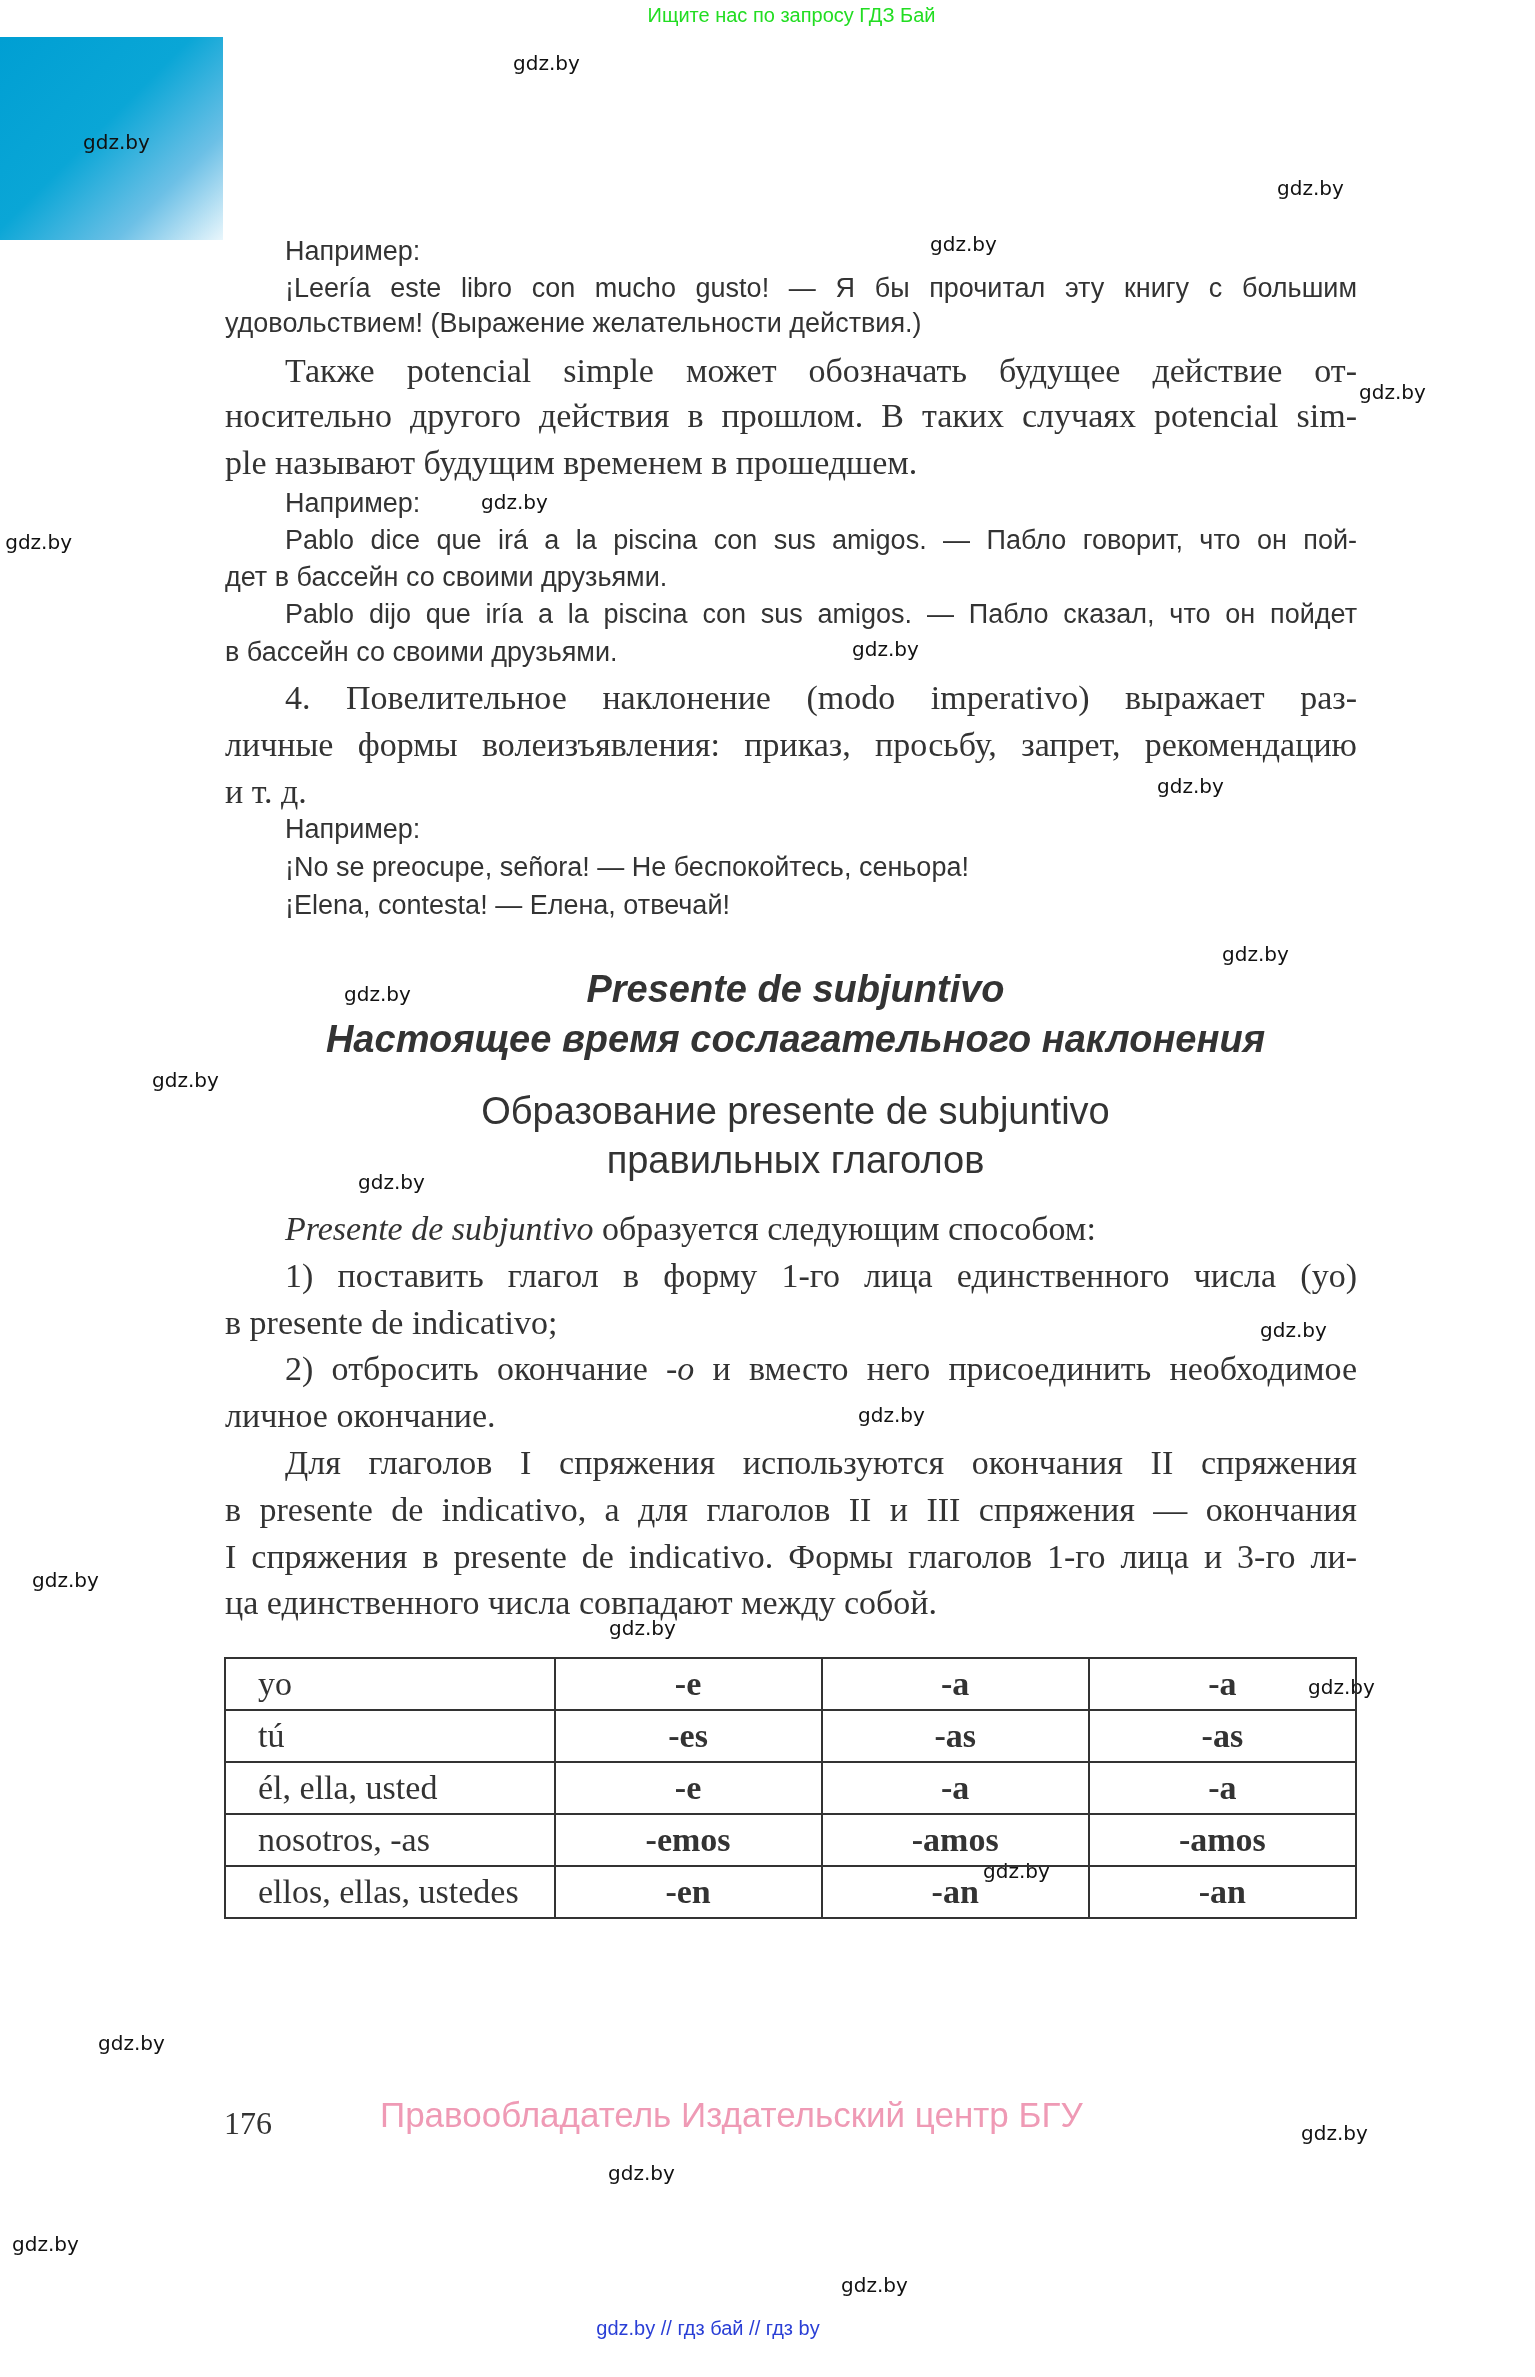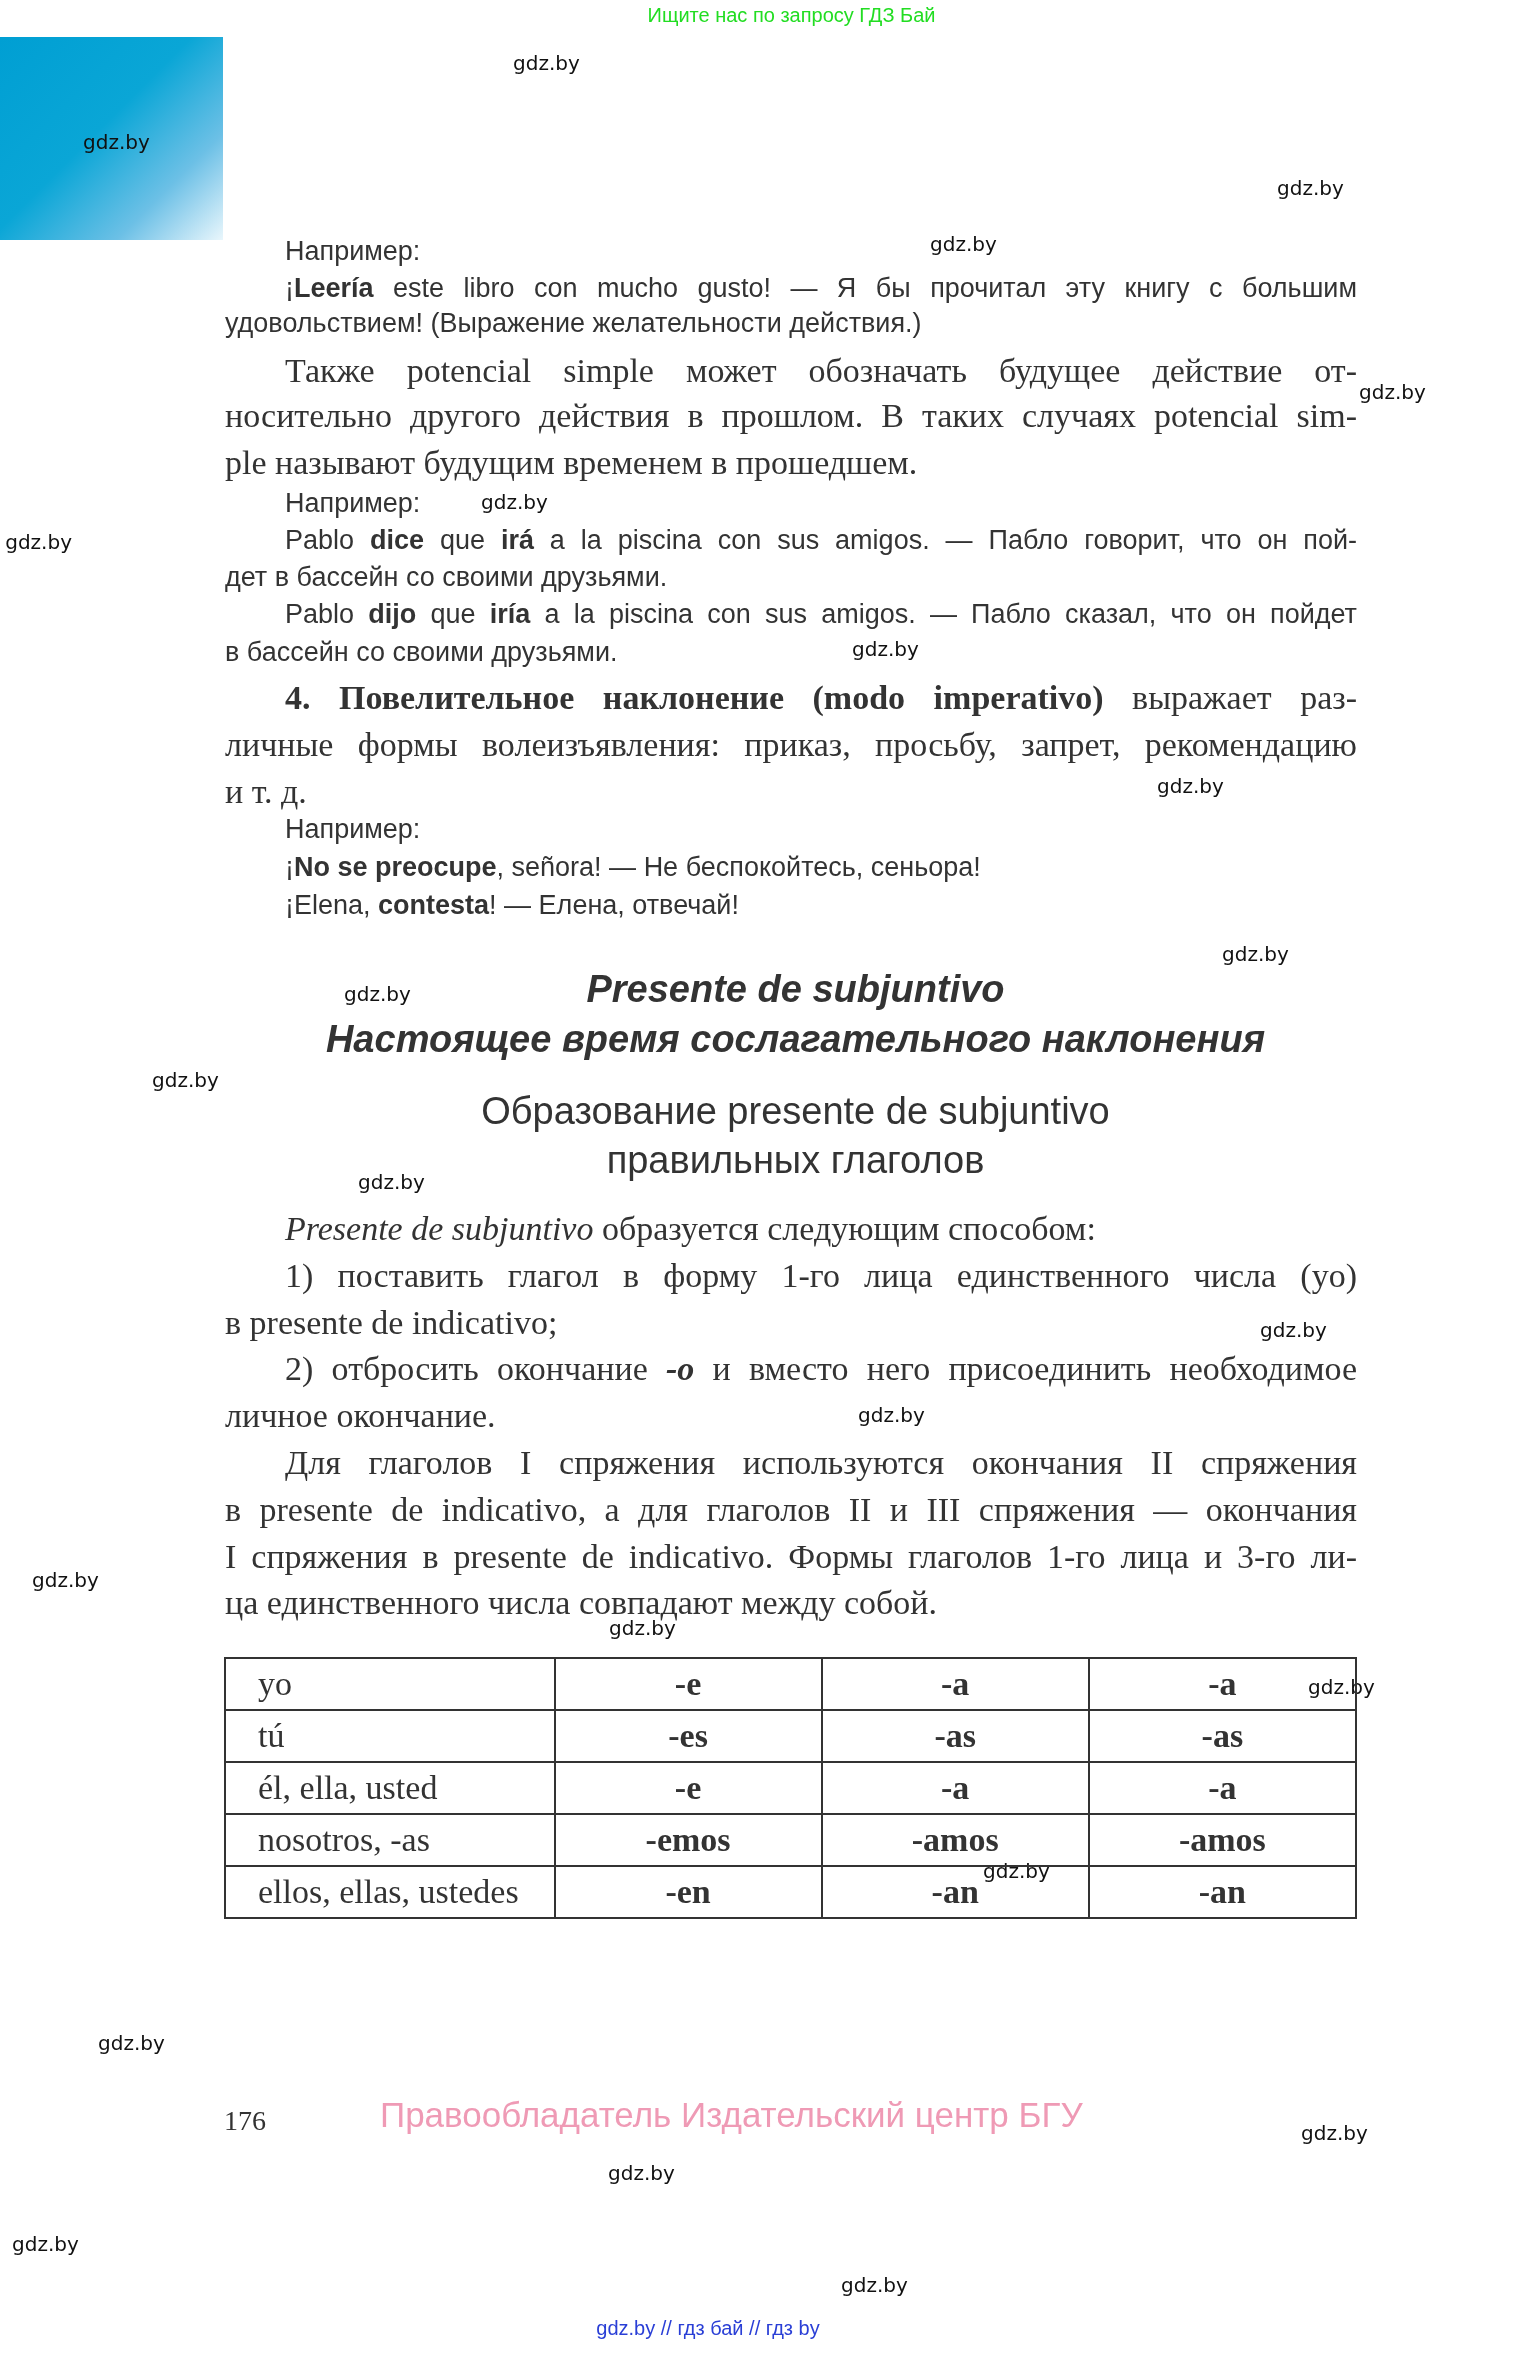--- a/index.html
+++ b/index.html
@@ -5,34 +5,34 @@
   html, body { margin:0; padding:0; }
   body { width:1535px; height:2377px; position:relative; background:#ffffff; overflow:hidden; font-family:"Liberation Serif", serif; color:#333333; }
   .wm { position:absolute; font-family:"DejaVu Sans", sans-serif; font-size:20px; color:#111; white-space:nowrap; line-height:1; }
   .top-banner { position:absolute; top:3.5px; left:0; width:1535px; text-align:center; font-family:"Liberation Sans", sans-serif; font-size:20px; color:#22dd22;margin-left:24px; }
   .blue-block { position:absolute; left:0; top:37px; width:223px; height:203px;
     background: linear-gradient(135deg, #009fd3 0%, #0aa6d6 45%, #6cc0e6 75%, #e9f6fc 100%); }
   .sans { font-family:"Liberation Sans", sans-serif; font-size:27px; color:#333; }
   .serif { font-family:"Liberation Serif", serif; font-size:34px; color:#333; }
   .line { position:absolute; white-space:nowrap; line-height:1; }
   .just { position:absolute; left:225px; width:1132px; line-height:1; text-align:justify; text-align-last:justify; white-space:nowrap; }
-  b { font-weight:bold; }
+  b { font-weight:normal; }
   .h-italic { font-family:"Liberation Sans", sans-serif; font-weight:bold; font-style:italic; color:#333; font-size:38px; text-align:center; position:absolute; left:0; width:1535px; line-height:1; }
   .h-sub { font-family:"Liberation Sans", sans-serif; color:#333; font-size:38px; text-align:center; position:absolute; left:0; width:1535px; line-height:1; }
   table.conj { position:absolute; left:224px; top:1657px; width:1133px; border-collapse:collapse; font-family:"Liberation Serif", serif; font-size:34px; color:#333; }
   table.conj td { border:2.6px solid #333; height:50px; padding:0; }
   table.conj td.person { padding-left:32px; text-align:left; width:299px; }
   table.conj td.end { text-align:center; font-weight:bold; width:269px; }
   table.conj tr.hdr td { height:94px; }
   .hdr-cell { position:relative; }
   .hdr-cell .lico { position:absolute; left:39px; top:7px; font-weight:bold; }
   .hdr-cell .chislo { position:absolute; right:29.5px; bottom:7px; font-weight:bold; }
   .hdr-cell svg { position:absolute; left:0; top:0; width:100%; height:100%; }
   .conj-h { text-align:center; font-weight:bold; line-height:1.35; }
-  .page-num { font-family:"Liberation Serif", serif; font-size:28px; color:#333; }
+  .page-num { font-family:"Liberation Serif", serif; font-size:32px; color:#333; }
   .copyright { font-family:"Liberation Sans", sans-serif; font-size:35px; color:#ef9ab5; }
   .footer-links { position:absolute; top:2317px; left:0; width:1416px; text-align:center; font-family:"Liberation Sans", sans-serif; font-size:20px; color:#2a3fd6; }
 </style>
 </head>
 <body>
 
 <div class="top-banner">Ищите нас по запросу ГДЗ Бай</div>
 
 <div class="blue-block"></div>
 

